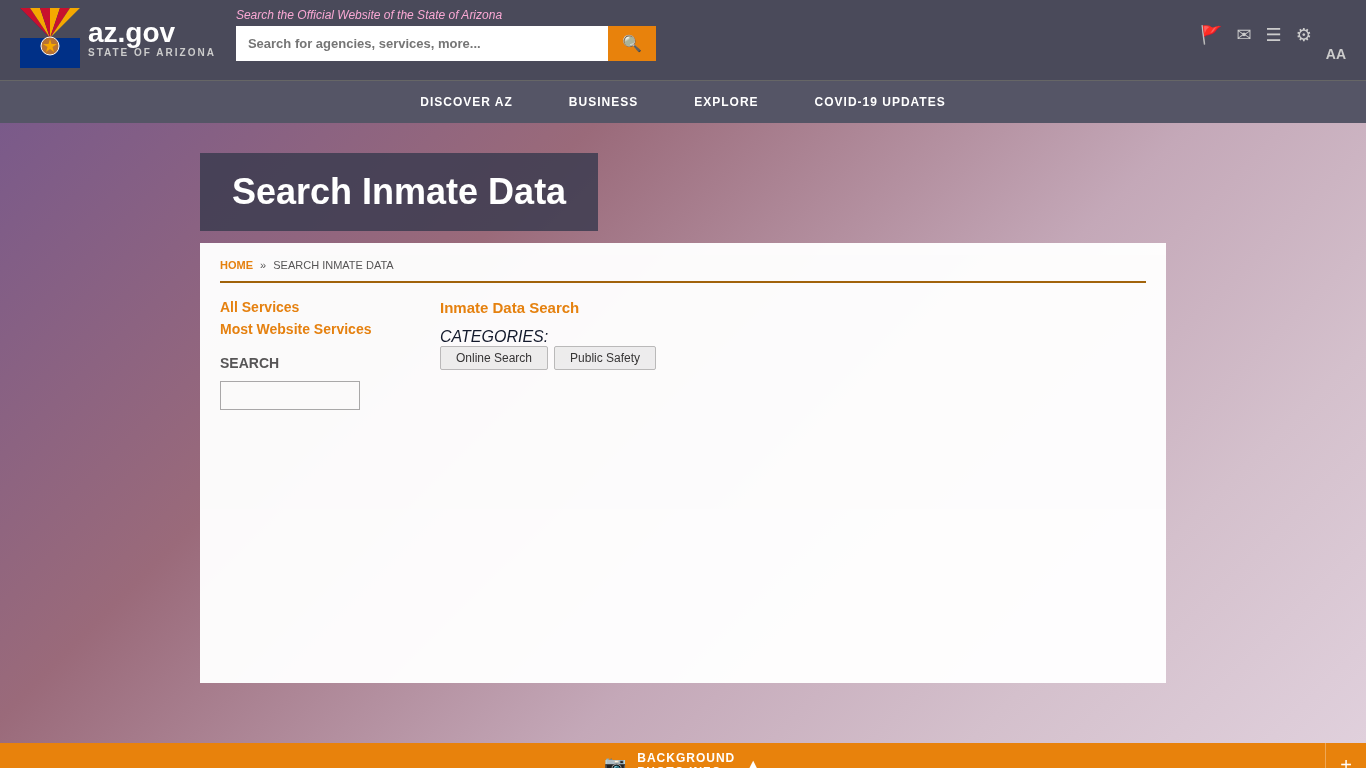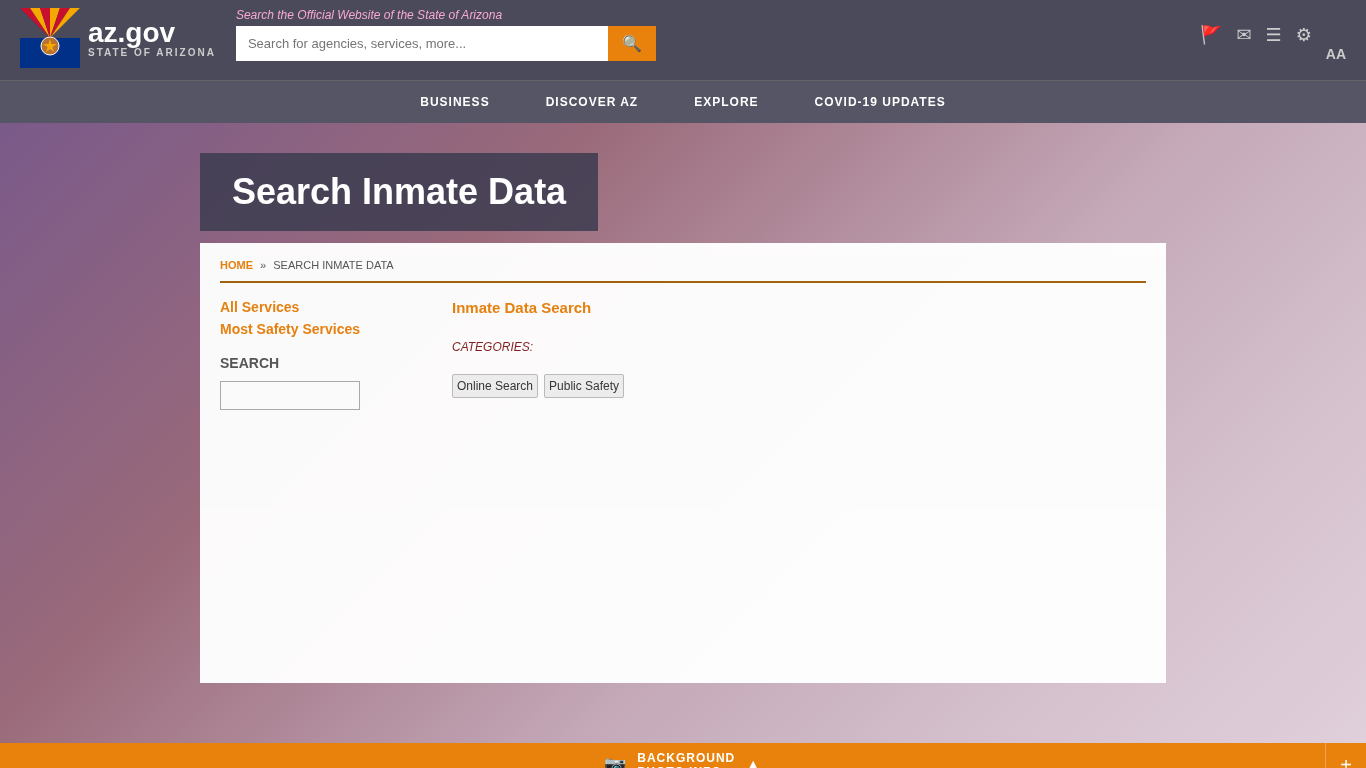--- a/index.html
+++ b/index.html
@@ -58,20 +58,21 @@
       display: flex;
     }
     .header-search-input {
       flex: 1;
       padding: 8px 12px;
       font-size: 13px;
       border: none;
       outline: none;
       background: #fff;
       color: #999;
+      font-weight: bold;
     }
     .header-search-btn {
       background: #e8820c;
       border: none;
       padding: 8px 14px;
       cursor: pointer;
       color: white;
       font-size: 16px;
     }
     .header-icons {
@@ -157,21 +158,21 @@
       text-decoration: none;
       font-weight: bold;
       font-size: 11px;
     }
     .breadcrumb-sep { color: #555; margin: 0 4px; }
     .breadcrumb-current { color: #555; text-transform: uppercase; font-size: 11px; }
 
     
     .content-columns {
       display: flex;
-      gap: 32px;
+      gap: 20px;
     }
 
     
     .left-sidebar {
       width: 200px;
       min-width: 200px;
     }
     .sidebar-link {
       display: block;
       color: #e8820c;
@@ -198,37 +199,37 @@
     }
 
     
     .right-content {
       flex: 1;
     }
     .inmate-title {
       font-size: 15px;
       font-weight: bold;
       color: #e8820c;
-      margin-bottom: 24px;
+      margin-bottom: 12px;
     }
     .categories-label {
-      font-size: 12px;
-      color: #7f1d1d;
-      margin-bottom: 20px;
+      font-size: 16px;
+      color: #0f172a;
+      margin-bottom: 0;
       font-style: italic;
     }
     .category-tags {
       display: flex;
       gap: 6px;
       flex-wrap: wrap;
     }
     .category-tag {
       background: #f0f0f0;
       border: 1px solid #bbb;
-      padding: 4px 4px;
+      padding: 4px 15px;
       font-size: 12px;
       color: #333;
       cursor: pointer;
       border-radius: 2px;
     }
 
     
     .photo-info-bar {
       background: #e8820c;
       display: flex;
@@ -304,22 +305,22 @@
   <div class="header-icons">
     <span class="header-icon">🚩</span>
     <span class="header-icon">✉</span>
     <span class="header-icon">☰</span>
     <span class="header-icon">⚙</span>
     <span class="header-aa">AA</span>
   </div>
 </div>
 
 <nav class="nav">
+  <a class="nav-item">DISCOVER AZ</a>
   <a class="nav-item">BUSINESS</a>
-  <a class="nav-item">DISCOVER AZ</a>
   <a class="nav-item">EXPLORE</a>
   <a class="nav-item">COVID-19 UPDATES</a>
 </nav>
 
 <div class="page-body">
 
   
   <div class="page-title-box">
     <h1 class="page-title">Search Inmate Data</h1>
   </div>
@@ -330,21 +331,21 @@
     <div class="breadcrumb">
       <a href="#">HOME</a>
       <span class="breadcrumb-sep">»</span>
       <span class="breadcrumb-current">SEARCH INMATE DATA</span>
     </div>
 
     <div class="content-columns">
 
       <div class="left-sidebar">
         <a class="sidebar-link">All Services</a>
-        <a class="sidebar-link">Most Safety Services</a>
+        <a class="sidebar-link">Most Website Services</a>
 
         <div class="sidebar-search-label">SEARCH</div>
         <input type="text" class="sidebar-search-input" style="">
       </div>
 
       <div class="right-content">
         <div class="inmate-title">Inmate Data Search</div>
         <div class="categories-label">CATEGORIES:</div>
         <div class="category-tags">
           <button class="category-tag">Online Search</button>

